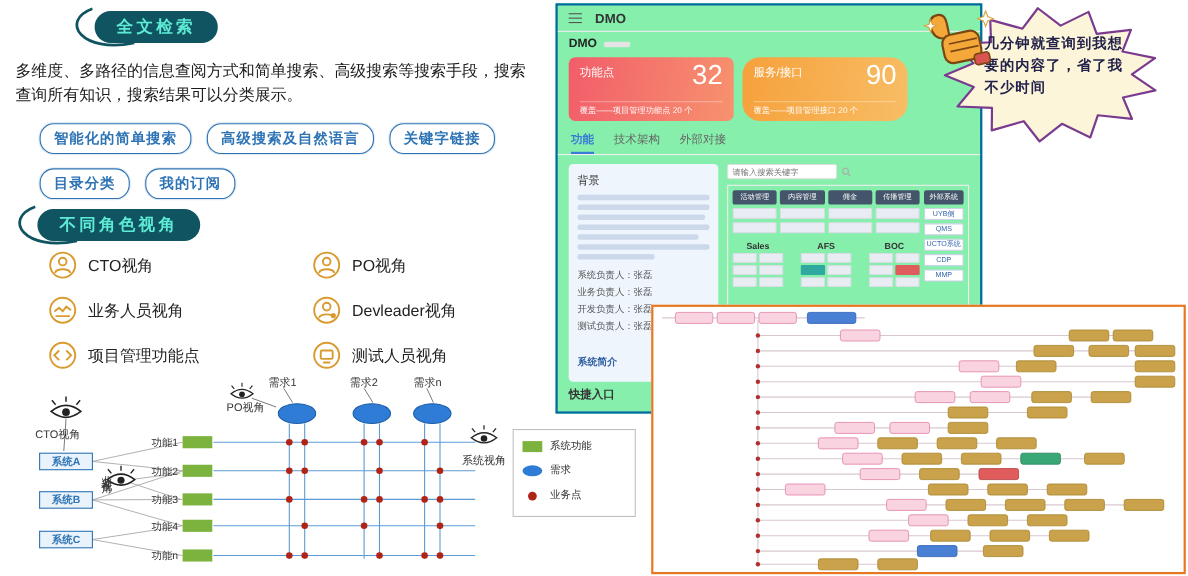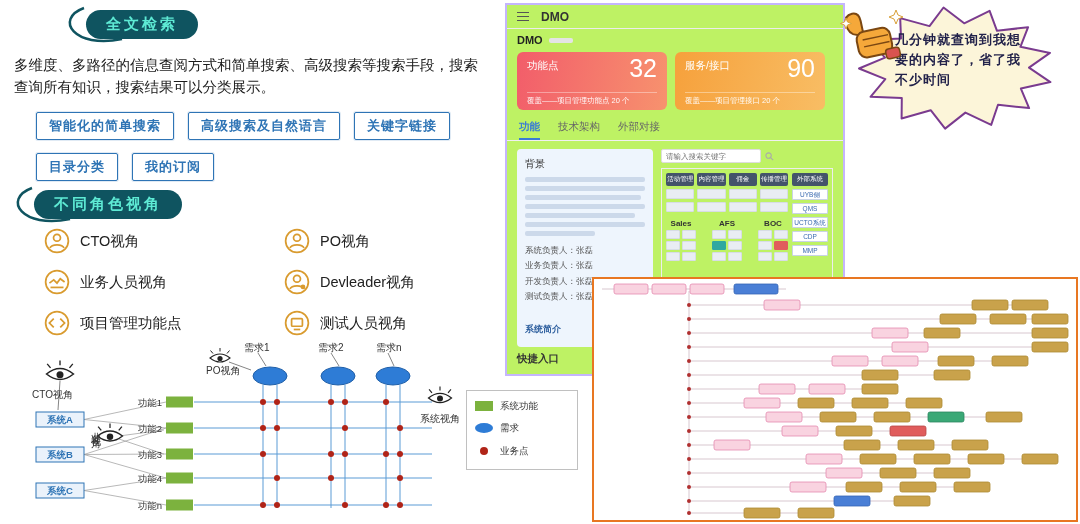--- a/index.html
+++ b/index.html
@@ -10,21 +10,21 @@
   
   .badge{position:absolute;}
   .badge1{left:86px;top:10px;}
   .badge2{left:34px;top:190px;}
   .pill{display:inline-block;background:#0f5460;color:#5eead4;font-size:15px;font-weight:bold;
         letter-spacing:3px;padding:5px 20px;border-radius:16px;position:relative;z-index:1;}
   .swoosh{position:absolute;left:-30px;top:-7px;z-index:0;}
   .desc{position:absolute;left:14px;top:54px;width:468px;font-size:14.5px;line-height:1.55;color:#1b1b1b;}
   .tags{position:absolute;left:36px;top:112px;width:436px;display:flex;flex-wrap:wrap;gap:13px 14px;}
   .tag{border:1px solid #2e74b5;color:#2e74b5;background:#fff;font-size:13px;font-weight:bold;
-       padding:4px 12px;border-radius:2px;letter-spacing:1px;box-shadow:0 0 0 1px rgba(46,116,181,.15);}
+       padding:4px 12px;border-radius:13px;letter-spacing:1px;box-shadow:0 0 0 1px rgba(46,116,181,.15);}
   .roles{position:absolute;left:44px;top:228px;width:424px;display:grid;grid-template-columns:240px 1fr;row-gap:15px;}
   .role{display:flex;align-items:center;gap:10px;font-size:14.5px;color:#222;}
   .role svg{flex:0 0 auto;}
 
   
   .matrix{position:absolute;left:8px;top:336px;width:470px;height:186px;}
   .matrix text{fill:#333;font-size:10px;}
   .m-ln{stroke:#5b9bd5;stroke-width:1;}
   .m-thin{stroke:#666;stroke-width:.8;}
   .m-gray{stroke:#999;stroke-width:.7;}
@@ -40,21 +40,21 @@
   .m-vert{writing-mode:vertical-rl;letter-spacing:2px;}
   .legend{position:absolute;left:466px;top:390px;width:112px;background:#fff;border:1px solid #c0c0c0;
           padding:9px 8px 2px;z-index:2;}
   .legend-item{display:flex;align-items:flex-start;gap:7px;margin-bottom:10px;font-size:9.5px;color:#333;line-height:1.3;}
   .sw-rect{flex:0 0 18px;height:10px;background:#7cb23e;margin-top:1px;}
   .sw-ell{flex:0 0 18px;height:10px;background:#2e7cd6;border-radius:50%;margin-top:1px;}
   .sw-dot{flex:0 0 8px;height:8px;background:#b02418;border-radius:50%;margin:2px 5px;}
   .sw-dot2{flex:0 0 5px;height:5px;background:#8a2d1e;border-radius:50%;margin:3px 6px 0 7px;}
 
   
-  .dmo{position:absolute;left:505px;top:3px;width:340px;height:373px;border:2px solid #c4b5fd;background:#bef264;z-index:1;}
+  .dmo{position:absolute;left:505px;top:3px;width:388px;height:373px;border:2px solid #0369a1;background:#86efac;z-index:1;}
   .dmo-header{height:24px;border-bottom:1px solid #ececec;display:flex;align-items:center;padding:0 10px;gap:12px;}
   .menu-icon{display:inline-block;width:12px;cursor:pointer;}
   .menu-icon i{display:block;height:1.5px;background:#555;margin:2.5px 0;}
   .dmo-title{font-size:12px;font-weight:bold;color:#333;}
   .dmo-sub{padding:5px 10px 2px;font-size:11px;font-weight:bold;color:#222;display:flex;align-items:center;gap:6px;}
   .sub-note{width:24px;height:5px;background:#e4e4e4;border-radius:2px;}
   .dmo-cards{display:flex;gap:8px;padding:4px 10px;}
   .stat-card{position:relative;width:150px;height:58px;border-radius:6px;color:#fff;padding:7px 10px;overflow:hidden;}
   .stat-title{font-size:10.5px;}
   .stat-value{position:absolute;top:2px;right:10px;font-size:25px;font-weight:300;}
@@ -324,21 +324,21 @@
     <div class="dmo-sub">
       <span>DMO</span>
       <span class="sub-note"></span>
     </div>
     <div class="dmo-cards">
       <div class="stat-card" style="background: linear-gradient(100deg, rgb(242, 93, 106), rgb(247, 146, 110));">
         <div class="stat-title">功能点</div>
         <div class="stat-value">32</div>
         <div class="stat-sub">覆盖——项目管理功能点 20 个</div>
       </div>
-      <div class="stat-card" style="background: linear-gradient(100deg, rgb(246, 161, 60), rgb(248, 189, 100));">
+      <div class="stat-card" style="background: linear-gradient(100deg, rgb(246, 161, 60), rgb(248, 189, 100)); border-radius: 16px;">
         <div class="stat-title">服务/接口</div>
         <div class="stat-value">90</div>
         <div class="stat-sub">覆盖——项目管理接口 20 个</div>
       </div>
     </div>
     <div class="dmo-tabs">
       <span class="dmo-tab active">功能</span>
       <span class="dmo-tab">技术架构</span>
       <span class="dmo-tab">外部对接</span>
     </div>

